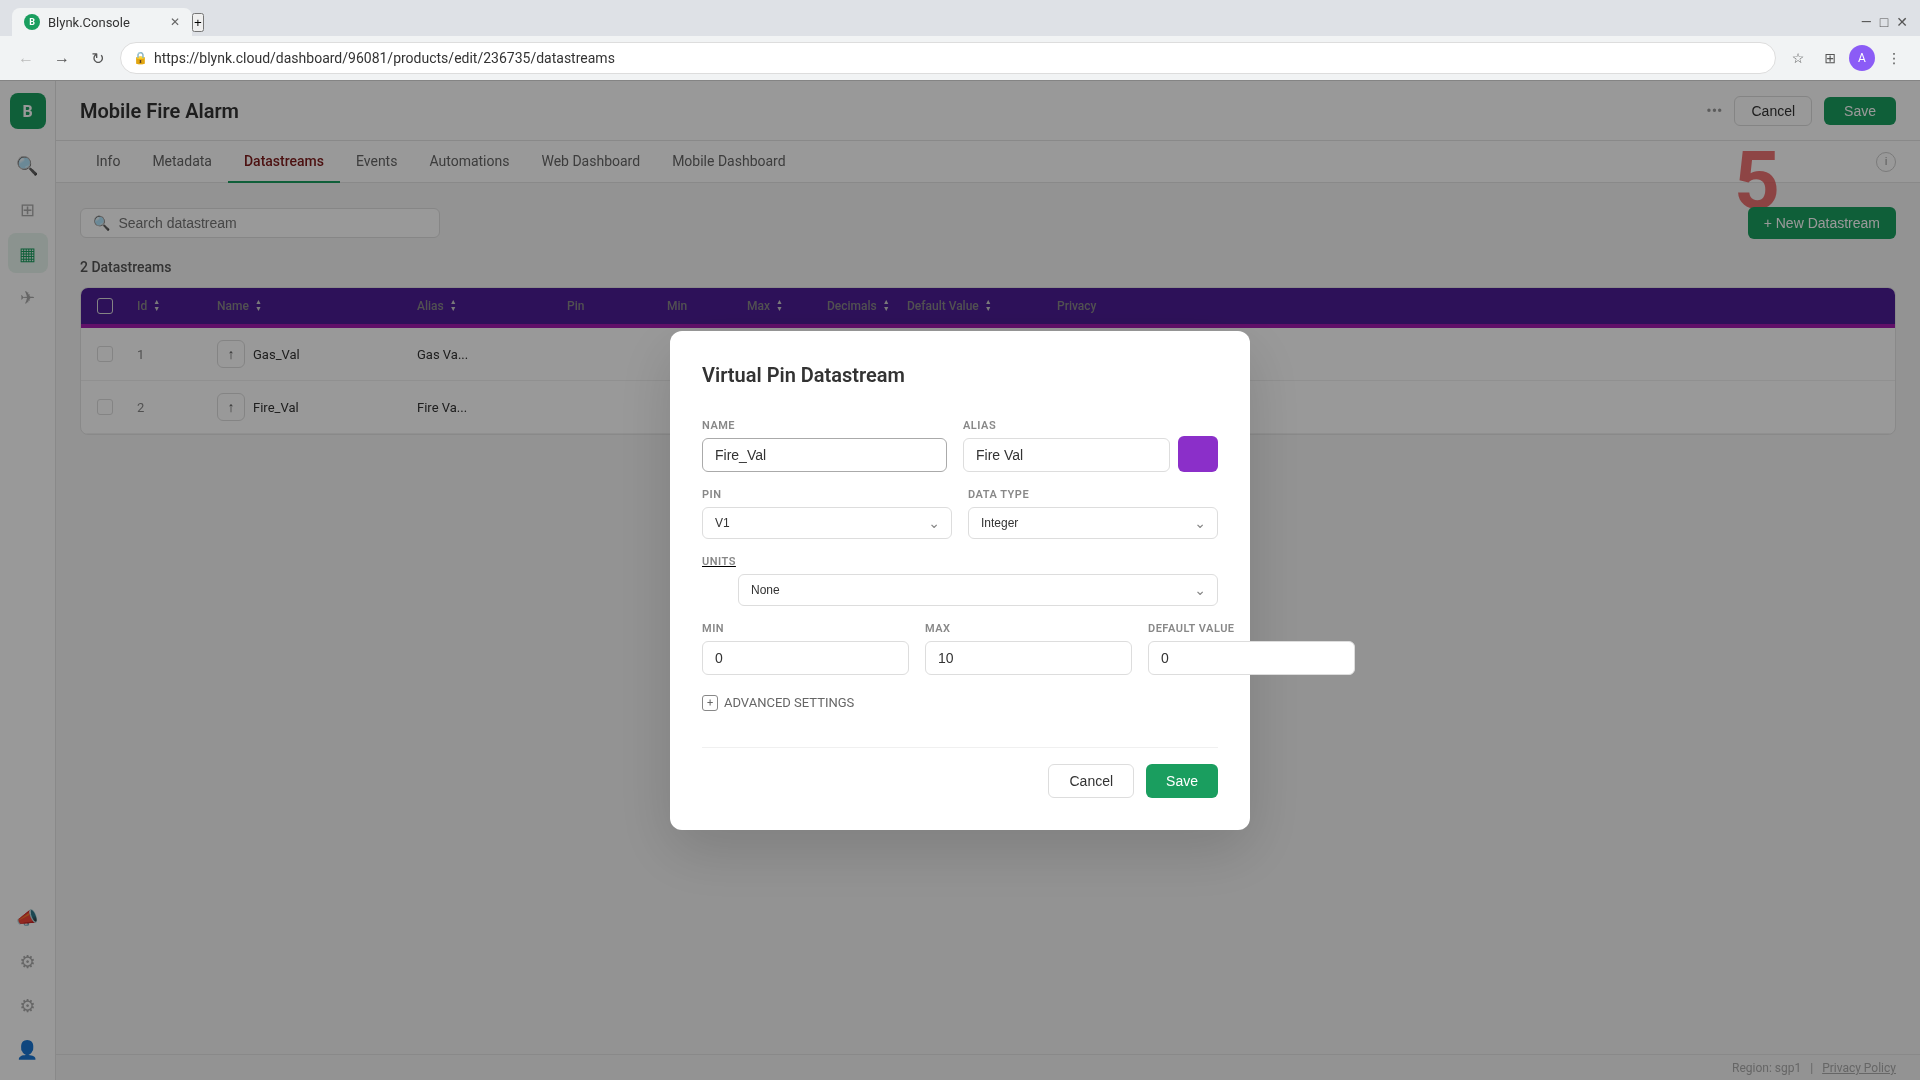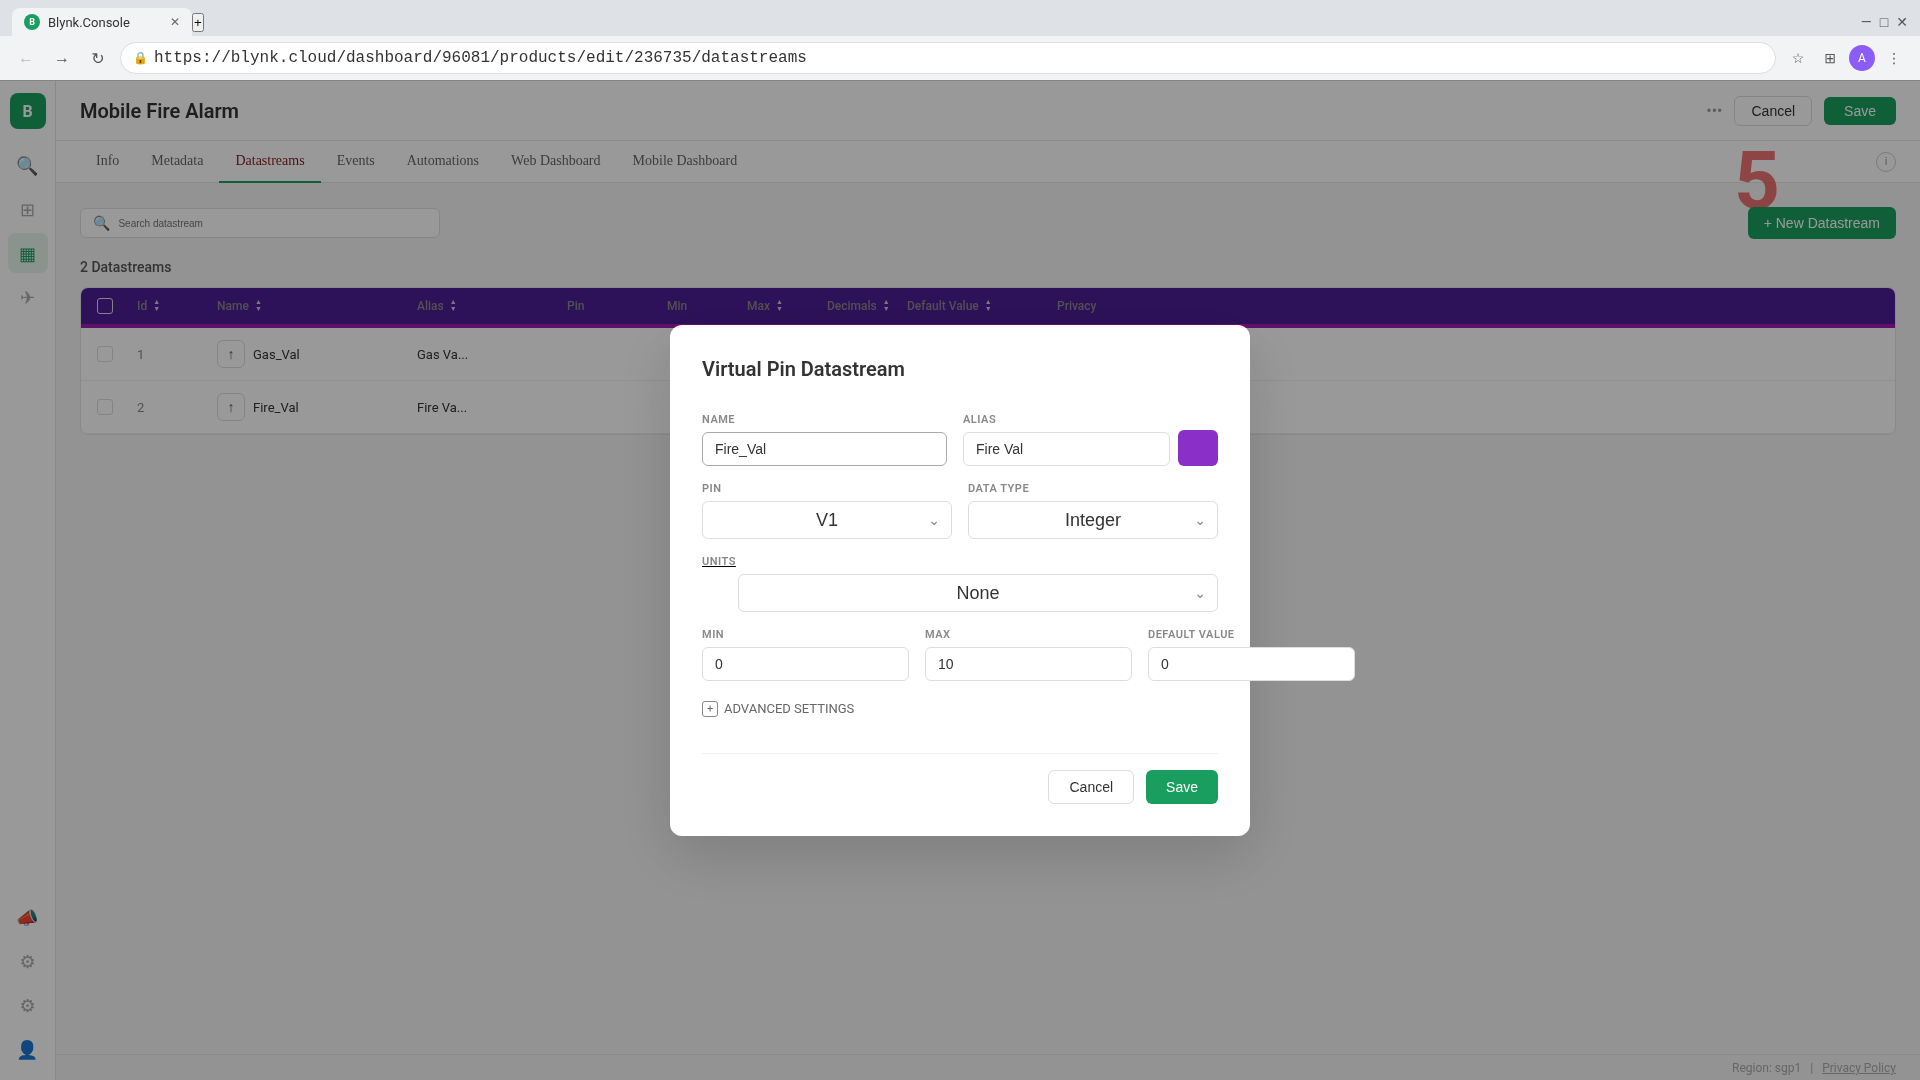--- a/index.html
+++ b/index.html
@@ -9,21 +9,21 @@
     .browser-chrome { background: #f1f3f4; border-bottom: 1px solid #ddd; }
     .browser-tab-bar { display: flex; align-items: center; padding: 8px 0 0 0; background: #dee1e6; height: 36px; }
     .browser-tab { display: flex; align-items: center; background: #f1f3f4; border-radius: 8px 8px 0 0; padding: 0 12px; height: 28px; font-size: 13px; color: #333; gap: 8px; min-width: 180px; }
     .browser-tab .favicon { width: 16px; height: 16px; background: #1a9e5f; border-radius: 50%; display: flex; align-items: center; justify-content: center; color: white; font-size: 9px; font-weight: bold; }
     .browser-tab .close-tab { margin-left: auto; color: #666; font-size: 12px; cursor: pointer; }
     .browser-toolbar { display: flex; align-items: center; padding: 6px 12px; gap: 8px; background: #f1f3f4; height: 44px; }
     .nav-btn { background: none; border: none; color: #555; font-size: 16px; cursor: pointer; width: 28px; height: 28px; display: flex; align-items: center; justify-content: center; border-radius: 50%; }
     .nav-btn.disabled { color: #bbb; cursor: default; }
     .address-bar { flex: 1; background: white; border: 1px solid #ddd; border-radius: 20px; padding: 4px 12px; font-size: 13px; color: #333; display: flex; align-items: center; gap: 6px; height: 32px; }
     .address-bar .lock-icon { color: #555; font-size: 12px; }
-    .address-bar .url-text { color: #333; font-size: 16px; font-family: Liberation Mono, monospace; }
+    .address-bar .url-text { color: #333; font-size: 14px; }
     .toolbar-icons { display: flex; gap: 4px; align-items: center; }
     .toolbar-icon { width: 28px; height: 28px; border-radius: 50%; display: flex; align-items: center; justify-content: center; cursor: pointer; color: #555; font-size: 14px; }
     .profile-icon { width: 26px; height: 26px; border-radius: 50%; background: #8b5cf6; display: flex; align-items: center; justify-content: center; color: white; font-size: 12px; }
 
     
     .app-container { display: flex; height: calc(1080px - 80px); background: #f5f5f5; }
 
     
     .sidebar { width: 56px; background: white; border-right: 1px solid #e5e5e5; display: flex; flex-direction: column; align-items: center; padding: 12px 0; gap: 4px; }
     .sidebar-logo { width: 36px; height: 36px; background: #1a9e5f; border-radius: 8px; display: flex; align-items: center; justify-content: center; color: white; font-weight: bold; font-size: 16px; margin-bottom: 12px; }
@@ -38,30 +38,30 @@
     .app-header { background: white; border-bottom: 1px solid #e5e5e5; padding: 0 24px; display: flex; align-items: center; height: 60px; }
     .app-title { font-size: 20px; font-weight: 600; color: #333; }
     .header-right { margin-left: auto; display: flex; align-items: center; gap: 12px; }
     .header-dots { color: #999; font-size: 16px; cursor: pointer; }
     .cancel-btn { background: none; border: 1px solid #ddd; border-radius: 6px; padding: 6px 16px; font-size: 14px; color: #333; cursor: pointer; }
     .save-btn-header { background: #1a9e5f; color: white; border: none; border-radius: 6px; padding: 6px 20px; font-size: 14px; cursor: pointer; font-weight: 500; }
     .step-number { font-size: 80px; font-weight: bold; color: #e63939; opacity: 0.7; position: absolute; right: 140px; top: 60px; line-height: 1; pointer-events: none; z-index: 0; }
 
     
     .tab-nav { background: white; border-bottom: 1px solid #e5e5e5; padding: 0 24px; display: flex; gap: 0; }
-    .tab-item { padding: 12px 16px; font-size: 14px; color: #666; cursor: pointer; border-bottom: 2px solid transparent; margin-bottom: -1px; font-family: Liberation Serif, serif; }
+    .tab-item { padding: 12px 16px; font-size: 14px; color: #666; cursor: pointer; border-bottom: 2px solid transparent; margin-bottom: -1px; }
     .tab-item.active { color: #7f1d1d; font-weight: 500; border-bottom-color: #1a9e5f; }
     .tab-right { margin-left: auto; display: flex; align-items: center; }
     .info-icon { width: 20px; height: 20px; border-radius: 50%; border: 1px solid #ccc; display: flex; align-items: center; justify-content: center; font-size: 11px; color: #999; cursor: pointer; }
 
     
     .content-area { flex: 1; padding: 24px; position: relative; overflow-y: auto; }
     .content-toolbar { display: flex; align-items: center; justify-content: space-between; margin-bottom: 20px; }
     .search-box { display: flex; align-items: center; border: 1px solid #e0e0e0; border-radius: 6px; padding: 6px 12px; background: white; gap: 8px; width: 360px; }
-    .search-box input { border: none; outline: none; font-size: 10px; color: #333; background: transparent; flex: 1; }
+    .search-box input { border: none; outline: none; font-size: 14px; color: #333; background: transparent; flex: 1; }
     .search-box .search-icon { color: #aaa; font-size: 14px; }
     .new-datastream-btn { background: #1a9e5f; color: white; border: none; border-radius: 6px; padding: 8px 16px; font-size: 14px; cursor: pointer; display: flex; align-items: center; gap: 6px; font-weight: 500; }
 
     
     .datastreams-count { font-size: 14px; color: #555; margin-bottom: 12px; font-weight: 500; }
     .table-container { background: white; border: 1px solid #e5e5e5; border-radius: 8px; overflow: hidden; }
     .table-header { display: grid; grid-template-columns: 40px 80px 200px 150px 100px 80px 80px 80px 150px 100px; padding: 10px 16px; border-bottom: 4px solid #a21caf; background: #4c1d95; text-align: right; }
     .th { font-size: 12px; color: #888; font-weight: 500; display: flex; align-items: center; gap: 4px; }
     .table-row-grid { display: grid; grid-template-columns: 40px 80px 200px 150px 100px 80px 80px 80px 150px 100px; padding: 12px 16px; border-bottom: 1px solid #f0f0f0; align-items: center; }
     .td { font-size: 13px; color: #333; }
@@ -76,21 +76,21 @@
     .modal { background: white; border-radius: 12px; width: 580px; padding: 32px; box-shadow: 0 20px 60px rgba(0,0,0,0.15); }
     .modal-title { font-size: 20px; font-weight: 600; color: #333; margin-bottom: 32px; }
     .form-row { display: flex; gap: 16px; margin-bottom: 16px; }
     .form-group { display: flex; flex-direction: column; gap: 6px; flex: 1; }
     .form-label { font-size: 11px; font-weight: 600; color: #888; text-transform: uppercase; letter-spacing: 0.5px; }
     .form-input { border: 1px solid #ddd; border-radius: 6px; padding: 8px 12px; font-size: 14px; color: #333; outline: none; }
     .form-input.name-input { border-color: #aaa; }
     .color-swatch { width: 40px; height: 36px; border-radius: 6px; background: #8b2fc9; border: none; cursor: pointer; }
     .select-wrapper { position: relative; }
     .select-wrapper::after { content: '⌄'; position: absolute; right: 12px; top: 50%; transform: translateY(-50%); color: #888; pointer-events: none; font-size: 14px; }
-    .select-wrapper select { width: 100%; border: 1px solid #ddd; border-radius: 6px; padding: 8px 12px; font-size: 18px; color: #333; outline: none; background: white; appearance: none; cursor: pointer; text-align: center; }
+    .select-wrapper select { width: 100%; border: 1px solid #ddd; border-radius: 6px; padding: 8px 12px; font-size: 12px; color: #333; outline: none; background: white; appearance: none; cursor: pointer; }
     .advanced-settings { display: flex; align-items: center; gap: 6px; color: #666; font-size: 13px; cursor: pointer; margin-top: 8px; padding: 4px 0; }
     .advanced-settings .plus-icon { width: 16px; height: 16px; border: 1px solid #888; border-radius: 3px; display: flex; align-items: center; justify-content: center; font-size: 11px; color: #666; }
     .modal-footer { display: flex; justify-content: flex-end; gap: 12px; margin-top: 32px; padding-top: 16px; border-top: 1px solid #f0f0f0; }
     .modal-cancel-btn { background: white; border: 1px solid #ddd; border-radius: 6px; padding: 8px 20px; font-size: 14px; color: #333; cursor: pointer; }
     .modal-save-btn { background: #1a9e5f; color: white; border: none; border-radius: 6px; padding: 8px 20px; font-size: 14px; cursor: pointer; font-weight: 500; }
 
     
     .app-footer { background: #f5f5f5; border-top: 1px solid #e5e5e5; padding: 6px 24px; display: flex; justify-content: flex-end; font-size: 12px; color: #aaa; gap: 9px; }
 
     .checkbox { width: 16px; height: 16px; border: 1px solid #ddd; border-radius: 3px; }

